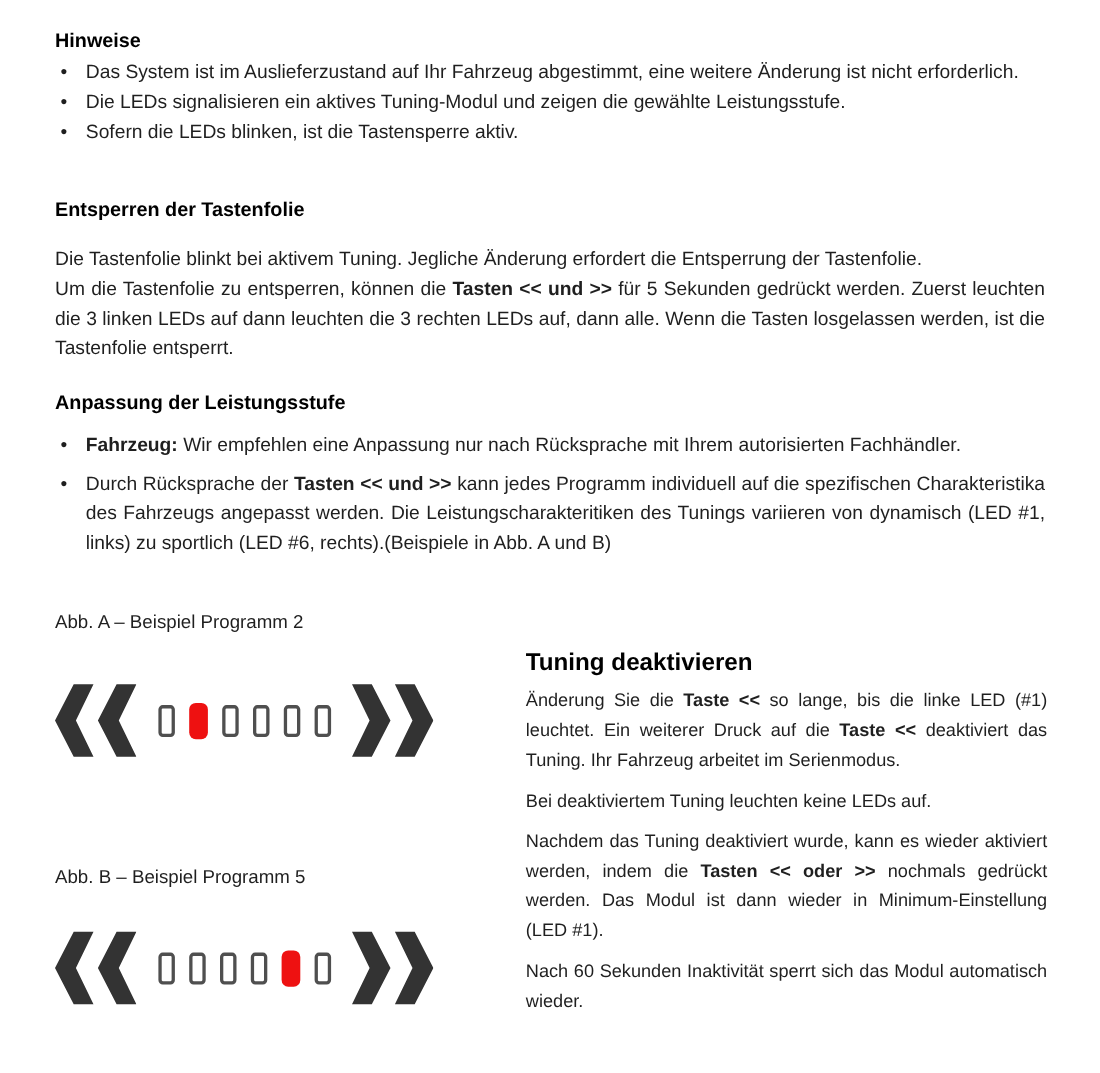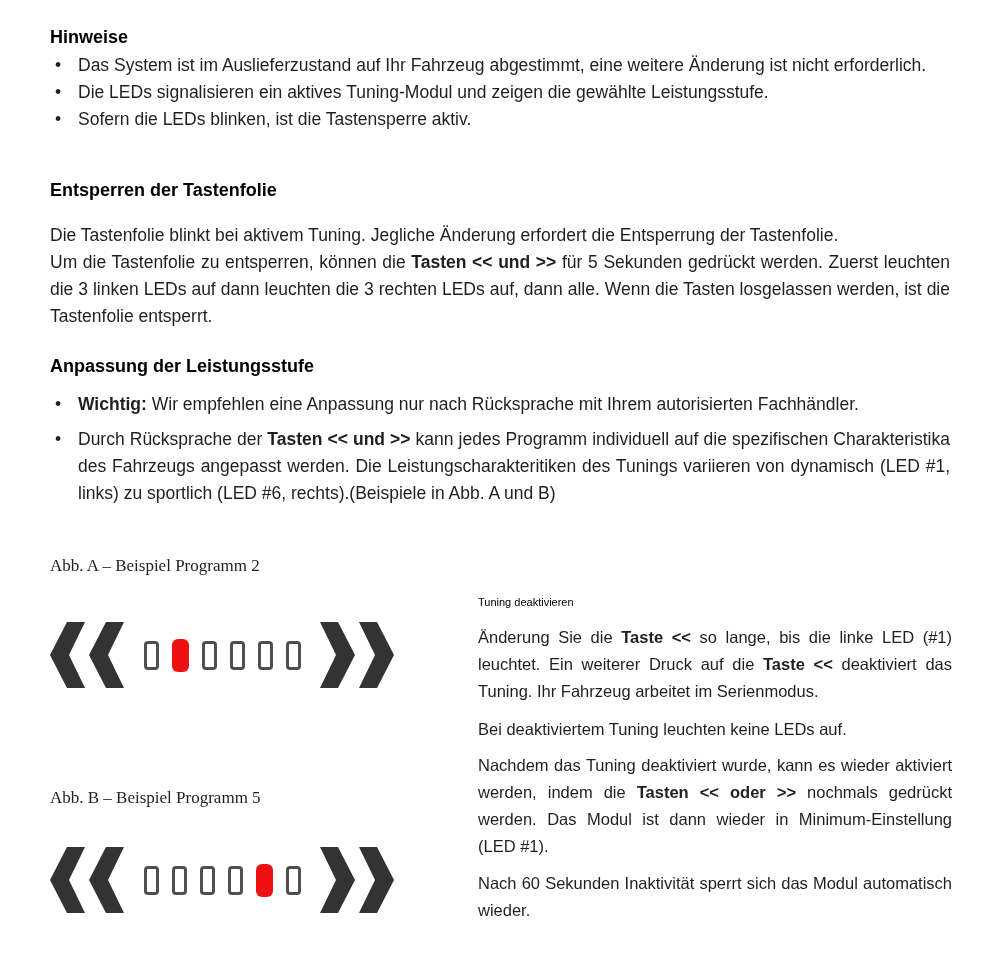--- a/index.html
+++ b/index.html
@@ -21,36 +21,36 @@
   .bullet .dot{position:absolute; left:5px; top:0;}
   
   #sec-hinweise{top:26px; left:50px; width:900px;}
   #sec-hinweise h2{margin-bottom:4px;}
   #sec-entsperren{top:179px; left:50px; width:900px;}
   #sec-entsperren h2{margin-bottom:21px;}
   #sec-anpassung{top:355px; left:50px; width:900px;}
   #sec-anpassung h2{margin-bottom:14px;}
   #sec-anpassung .bullet + .bullet{margin-top:8px;}
   
-  .fig-label{font-size:17px; line-height:22px;font-family:Liberation Serif, serif;}
+  .fig-label{font-size:17px; line-height:22px;}
   #fig-a-label{top:555px; left:50px;}
   #fig-b-label{top:787px; left:50px;}
   
   .fig{display:flex; align-items:center; justify-content:space-between; width:344px; height:68px;}
   #fig-a{top:621px; left:50px;}
   #fig-b{top:846px; left:50px;}
   .chev{color:var(--chevron); display:block;}
   .chev.right{transform:scaleX(-1);}
   .led-strip{display:flex; align-items:center; gap:13px;}
   .led{box-sizing:border-box; width:15px; height:29px; border:3px solid var(--led-border);
        border-radius:4px; background:var(--led-off-fill);}
   .led.on{width:17px; height:33px; border:none; border-radius:6px; background:var(--led-on);}
   
   #right-col{top:591px; left:478px; width:474px; font-size:16.5px; line-height:27px;}
-  #right-col .col-h{font-size:11px; line-height:22px; font-weight:400; color:var(--heading); margin:0;}
+  #right-col .col-h{font-size:22px; line-height:22px; font-weight:700; color:var(--heading); margin:0;}
   #right-col p{margin:0;}
   #right-col .p1{margin-top:11px;}
   #right-col .p2{margin-top:11px;}
   #right-col .h2nd{margin-top:13px;}
   #right-col .p3{margin-top:9px;}
   #right-col .p4{margin-top:10px;}
   b{font-weight:700;}
 </style>
 </head>
 <body>
@@ -67,21 +67,21 @@
   <section class="abs" id="sec-entsperren">
     <h2 class="doc-h">Entsperren der Tastenfolie</h2>
     <div class="body-txt"><span>Die Tastenfolie blinkt bei aktivem Tuning. Jegliche Änderung erfordert die Entsperrung der Tastenfolie.</span></div>
     <div class="body-txt just"><span>Um die Tastenfolie zu entsperren, können die </span><b>Tasten &lt;&lt; und &gt;&gt;</b><span> für 5 Sekunden gedrückt werden. Zuerst leuchten die 3 linken LEDs auf dann leuchten die 3 rechten LEDs auf, dann alle. Wenn die Tasten losgelassen werden, ist die Tastenfolie entsperrt.</span></div>
   </section>
 
   <section class="abs" id="sec-anpassung">
     <h2 class="doc-h">Anpassung der Leistungsstufe</h2>
     <div class="body-txt bullet">
         <span class="dot">•</span>
-        <div><b>Wichtig:</b><span> Wir empfehlen eine Anpassung nur nach Rücksprache mit Ihrem autorisierten Fachhändler.</span></div>
+        <div><b>Fahrzeug:</b><span> Wir empfehlen eine Anpassung nur nach Rücksprache mit Ihrem autorisierten Fachhändler.</span></div>
       </div>
     <div class="body-txt bullet just"><span class="dot">•</span><span>Durch Rücksprache der </span><b>Tasten &lt;&lt; und &gt;&gt;</b><span> kann jedes Programm individuell auf die spezifischen Charakteristika des Fahrzeugs angepasst werden. Die Leistungscharakteritiken des Tunings variieren von dynamisch (LED #1, links) zu sportlich (LED #6, rechts).(Beispiele in Abb. A und B)</span></div>
   </section>
 
   <div class="abs fig-label" id="fig-a-label">Abb. A – Beispiel Programm 2</div>
   <div class="abs fig" id="fig-a">
     <svg class="chev" width="74" height="68" viewBox="0 0 74 68" aria-hidden="true">
       <polygon fill="currentColor" points="35,1 17,1 0,34 17,67 35,67 19,34"></polygon>
       <polygon fill="currentColor" points="74,1 56,1 39,34 56,67 74,67 58,34"></polygon>
     </svg>

